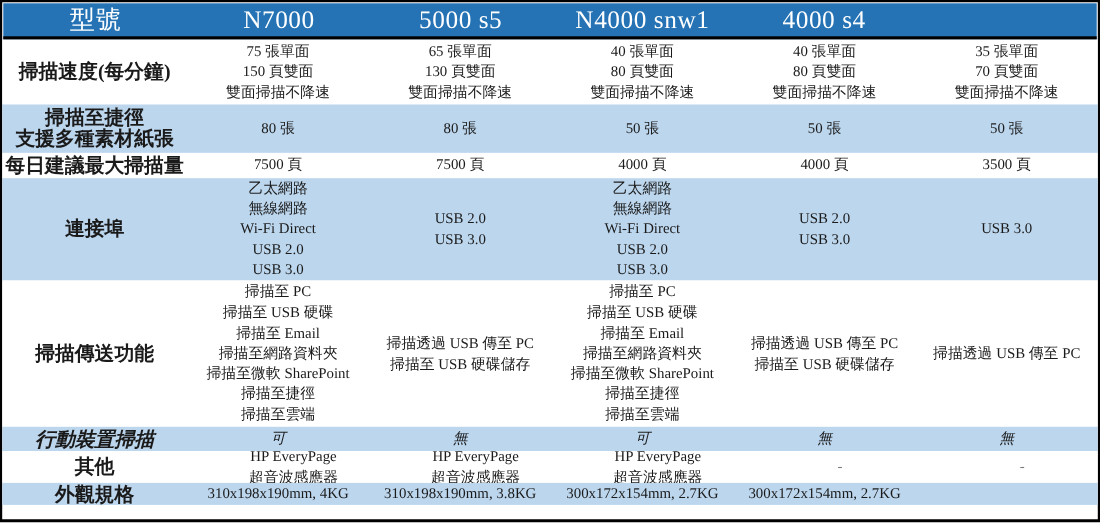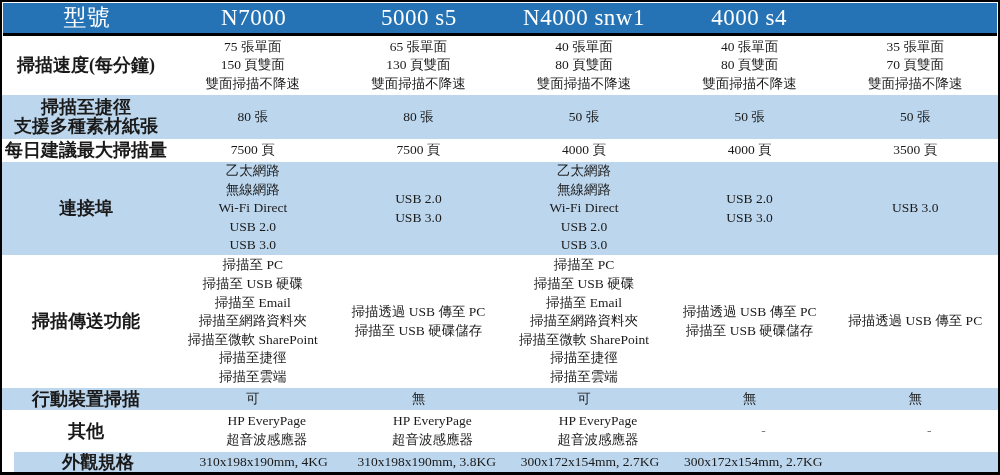--- a/index.html
+++ b/index.html
@@ -55,23 +55,23 @@
     font-size:18px;
     line-height:19px;
   }
   .alt{background:var(--row-alt-bg);}
   .white{background:var(--row-bg);}
   .h1{height:59px;}
   .h2{height:44px;}
   .h3{height:23px;}
   .h4{height:93px;}
   .h5{height:133px;}
-  .h6{height:22px;}
-  .h7{height:42px;gap:28px;}
-  .h8{height:20px;margin-left:12px;}
+  .h6{height:22px;font-style:italic;}
+  .h7{height:29px;gap:28px;}
+  .h8{height:20px;}
   .dim{color:#7a7a7a;}
 </style>
 </head>
 <body>
 
 <div class="spec-table">
 
   <div class="grid-row header-row">
     <div class="cell">型號</div>
     <div class="cell">N7000</div>

